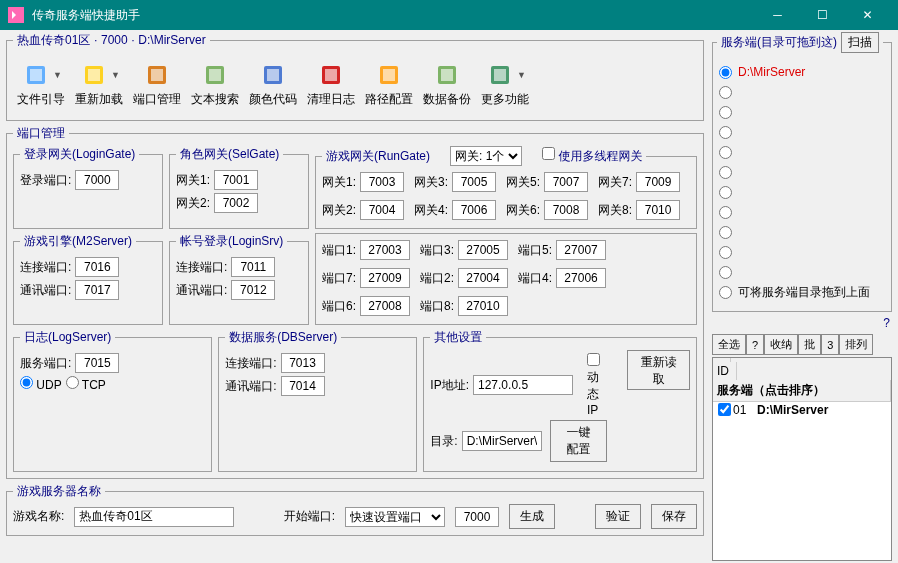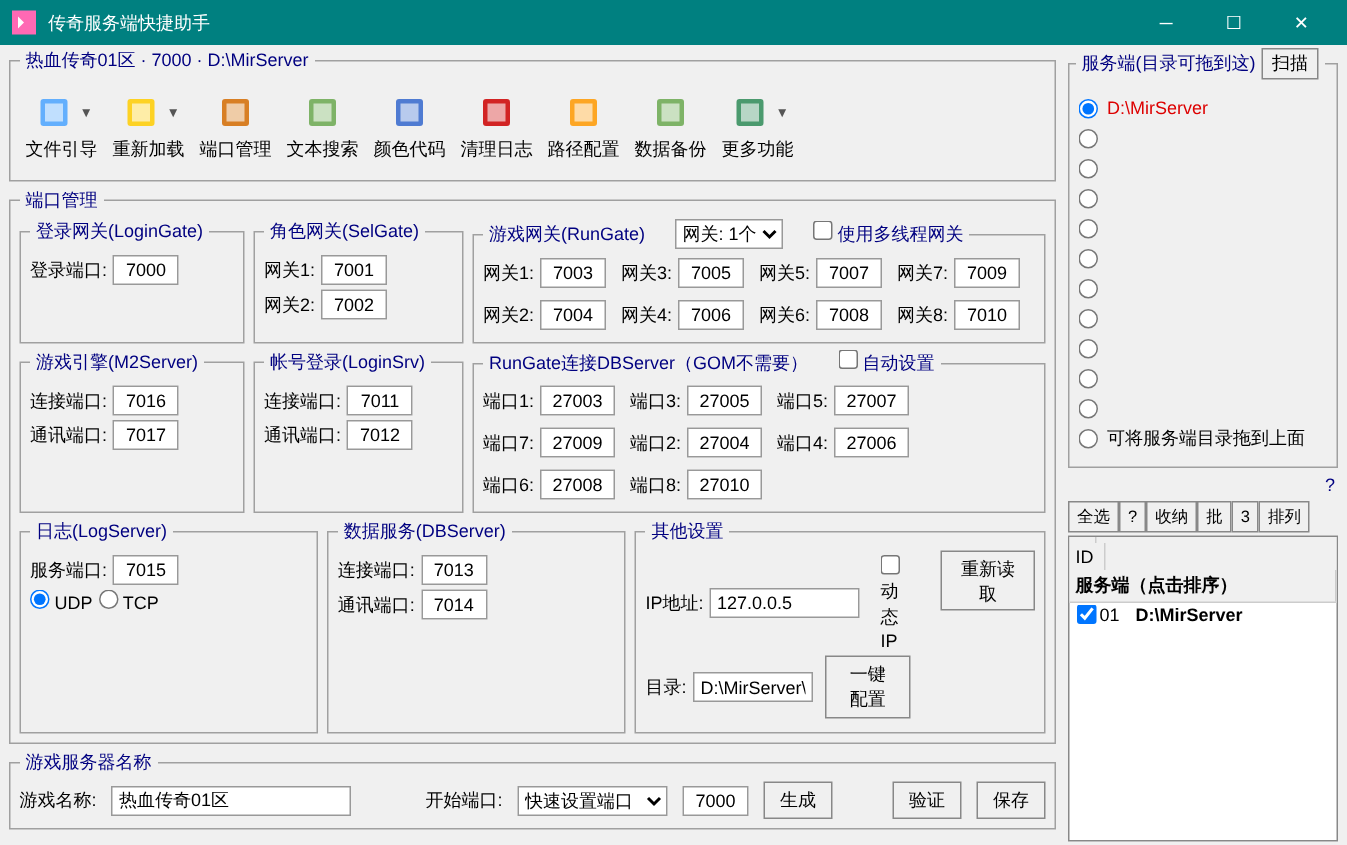--- a/index.html
+++ b/index.html
@@ -259,24 +259,20 @@
           <div class="row">
               <span class="lbl">连接端口:</span>
               <input type="text" class="port-input" value="7011" style="">
             </div>
           <div class="row">
               <span class="lbl">通讯端口:</span>
               <input type="text" class="port-input" value="7012" style="">
             </div>
         </fieldset>
         <fieldset style="flex:1">
-          <legend class="rungate-head">
-            <span>RunGate连接DBServer（GOM不需要）</span>
-            <label><input type="checkbox" style=""> <span>自动设置</span></label>
-          </legend>
           <div class="rungate-grid" id="rundb-grid">
               <div class="row">
                 <span class="lbl">端口1:</span>
                 <input type="text" class="port-input-wide" value="27003" style="">
               </div>
               <div class="row">
                 <span class="lbl">端口3:</span>
                 <input type="text" class="port-input-wide" value="27005" style="">
               </div>
               <div class="row">

